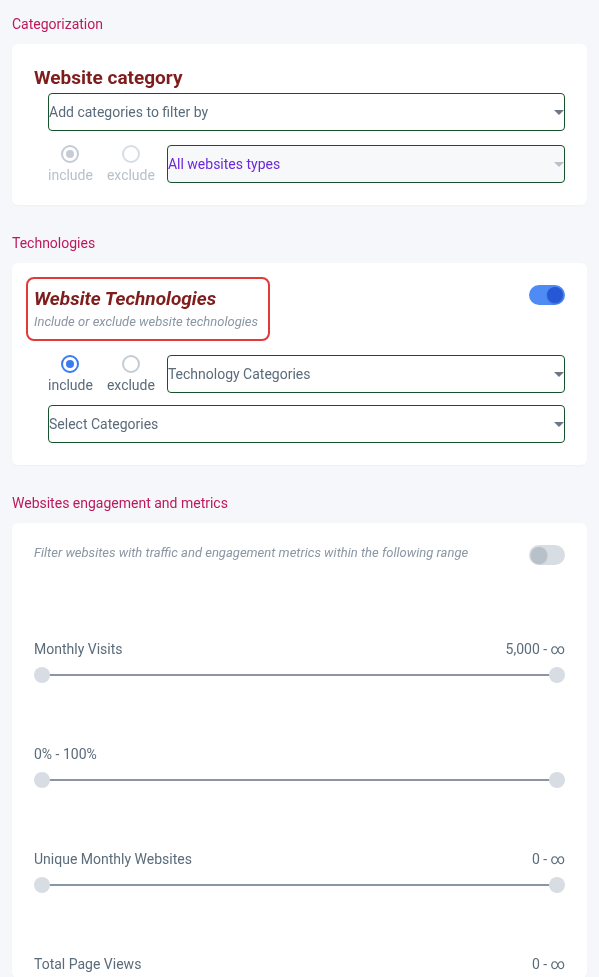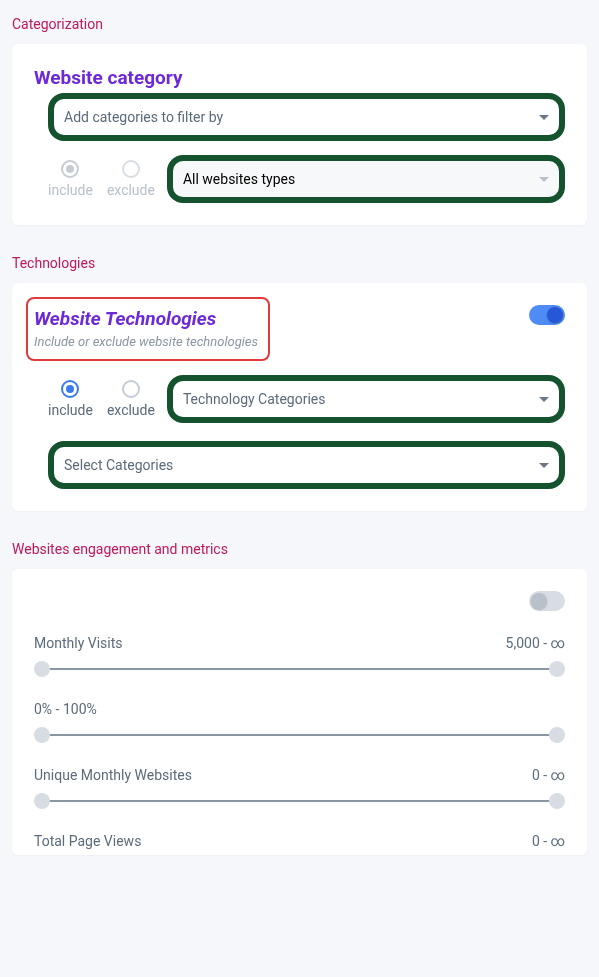--- a/index.html
+++ b/index.html
@@ -19,21 +19,21 @@
     .card {
       background: #fff;
       border-radius: 6px;
       padding: 22px 22px;
       margin-bottom: 30px;
       box-shadow: 0 1px 2px rgba(0,0,0,0.03);
     }
     .card-title {
       font-size: 19px;
       font-weight: 700;
-      color: #6d28d9;
+      color: #7f1d1d;
       margin-bottom: 4px;
     }
     .card-subtitle {
       font-size: 13px;
       color: #8a96a3;
       margin-bottom: 18px;
     }
     .highlight-box {
       border: 2.5px solid #e03a3a;
       border-radius: 8px;
@@ -44,34 +44,34 @@
       margin-bottom: 14px;
     }
     .highlight-box .card-subtitle { margin-bottom: 0; text-align: right; }
     .header-row {
       display: flex;
       align-items: flex-start;
       justify-content: space-between;
       font-style: italic;
     }
     .dropdown {
-      border: 6px solid #14532d;
-      border-radius: 16px;
-      padding: 10px 10px;
+      border: 1px solid #14532d;
+      border-radius: 4px;
+      padding: 10px 0;
       font-size: 14px;
       color: #5a6b7a;
       display: flex;
       align-items: center;
       justify-content: space-between;
       cursor: pointer;
       background: #fff;
     }
     .dropdown.disabled {
       background: #f7f8fa;
-      color: #000000;
+      color: #6d28d9;
     }
     .dropdown .caret {
       width: 0; height: 0;
       border-left: 5px solid transparent;
       border-right: 5px solid transparent;
       border-top: 5px solid #6b7785;
     }
     .dropdown.disabled .caret { border-top-color: #b8c0ca; }
     .row-flex {
       display: flex;
@@ -136,21 +136,21 @@
       margin-top: 24px;
     }
     .metric-header {
       display: flex;
       justify-content: space-between;
       align-items: baseline;
       font-size: 14px;
       color: #5a6b7a;
       margin-bottom: 10px;
     }
-    .metric-value { color: #5a6b7a; font-size: 14px; }
+    .metric-value { color: #5a6b7a; font-size: 14px; margin-top: 39px; }
     .slider {
       position: relative;
       height: 16px;
     }
     .slider-track {
       position: absolute;
       top: 7px;
       left: 8px; right: 8px;
       height: 2px;
       background: #8a96a3;
@@ -167,21 +167,21 @@
       position: absolute;
       top: 0;
       width: 16px; height: 16px;
       background: #d8dde4;
       border-radius: 50%;
       cursor: pointer;
     }
     .slider-handle.left { left: 0; }
     .slider-handle.right { right: 0; }
     .dd-grow { flex: 1; }
-    .mt12 { margin-top: 18px; text-align: center; }
+    .mt12 { margin-top: 12px; text-align: center; }
     .indent { margin-left: 14px; }
   </style>
 </head>
 <body>
 
 <div class="section-label">Categorization</div>
 
 <div class="card">
   <div class="card-title">Website category</div>
 
@@ -242,20 +242,21 @@
     <span>Select Categories</span>
     <span class="caret"></span>
   </div>
 </div>
 
 <div class="section-label">Websites engagement and metrics</div>
 
 <div class="card" style="padding-bottom:6px;">
   <div class="header-row">
     <div style="flex:1;">
+      <div class="card-subtitle">Filter websites with traffic and engagement metrics within the following range</div>
     </div>
     <div class="toggle off">
       <div class="toggle-knob"></div>
     </div>
   </div>
 
   <div class="metric-row">
     <div class="metric-header">
       <span>Monthly Visits</span>
       <span class="metric-value">5,000 - ∞</span>

